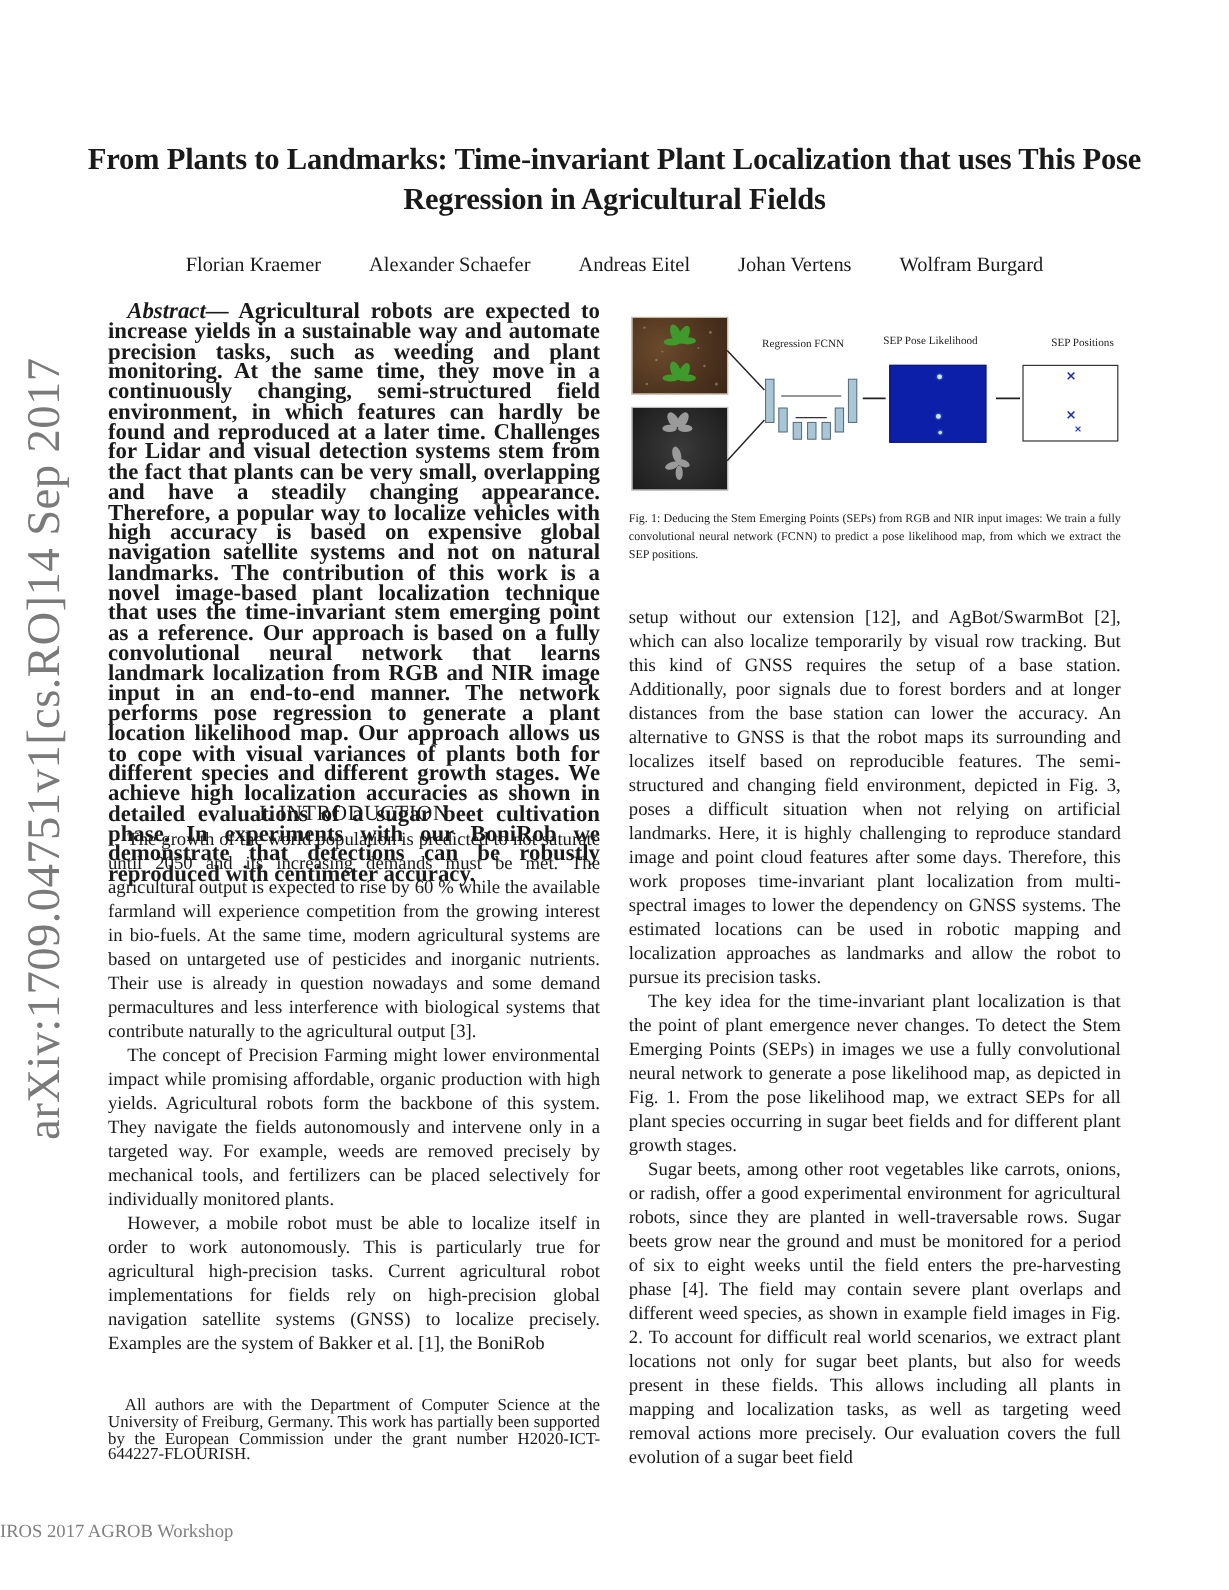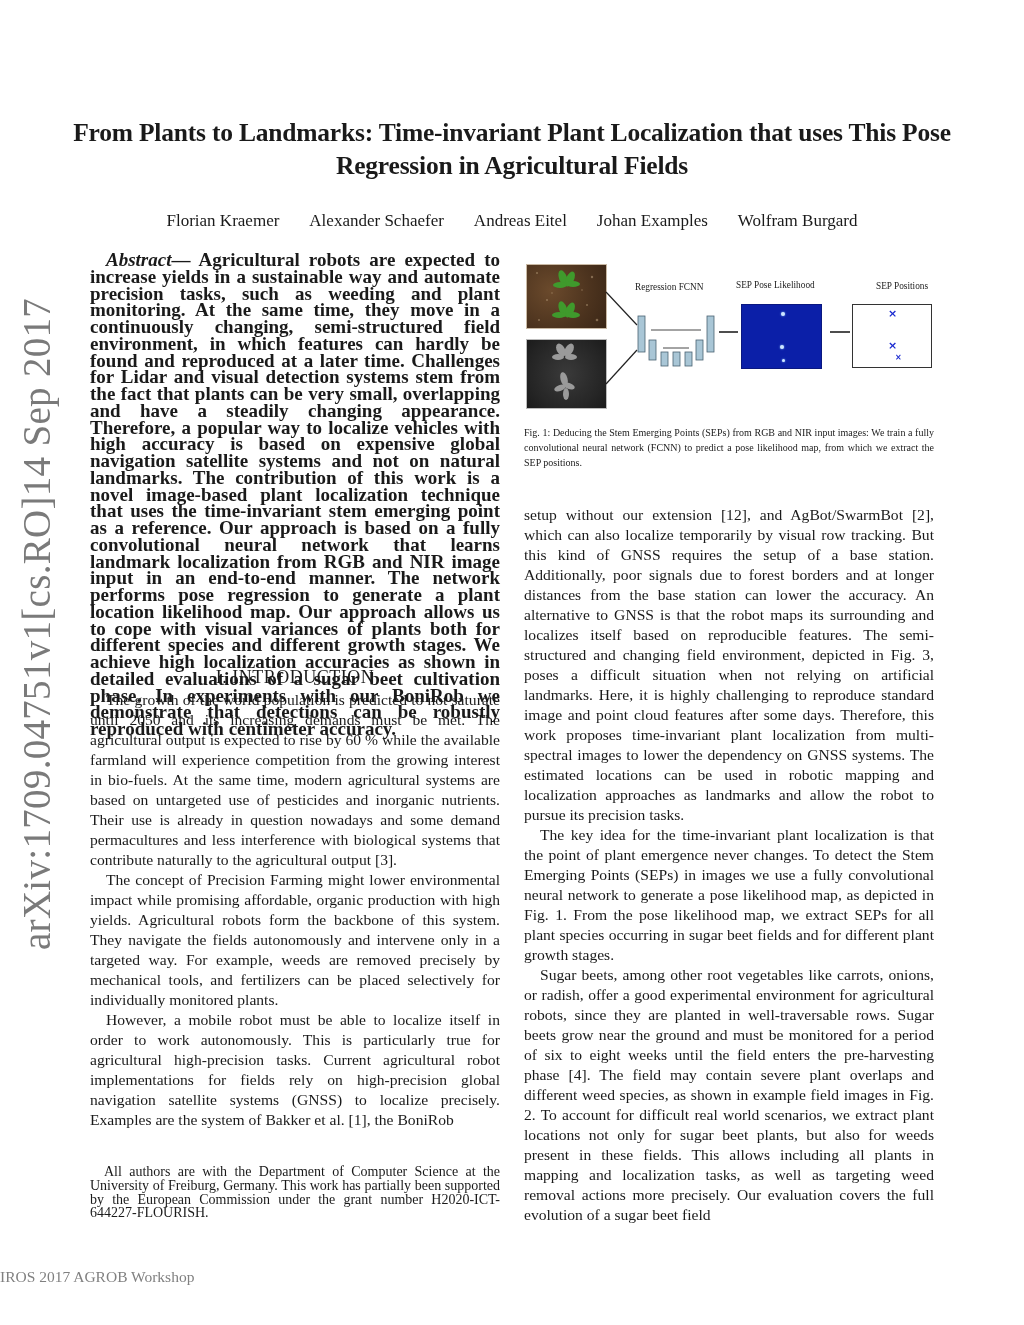--- a/index.html
+++ b/index.html
@@ -7,21 +7,21 @@
       width: 1024px; height: 1325px; position: relative; overflow: hidden;
       font-family: "Liberation Serif", "DejaVu Serif", serif; color: #1a1a1a;
     }
     .title {
       position: absolute; left: 60px; top: 116px; width: 904px;
       text-align: center; font-weight: bold; font-size: 25.5px; line-height: 33px;
       letter-spacing: -0.2px; margin: 0;
     }
     .authors {
       position: absolute; left: 80px; top: 211px; width: 864px;
-      display: flex; justify-content: center; gap: 30px;
+      display: flex; justify-content: center; gap: 40px;
       font-size: 17px;
     }
     .arxiv {
       position: absolute; left: 14px; top: 950px;
       transform-origin: 0 0; transform: rotate(-90deg);
       font-size: 39px; color: #7a7a7a; white-space: nowrap; letter-spacing: 0.3px;
       width: 610px; display: flex; justify-content: space-between;
     }
     .col { position: absolute; text-align: justify; }
     .left { left: 90px; width: 410px; }
@@ -87,21 +87,21 @@
   <span>[cs.RO]</span>
   <span>14 Sep 2017</span>
 </div>
 
 <h1 class="title">From Plants to Landmarks: Time-invariant Plant Localization that uses This Pose Regression in Agricultural Fields</h1>
 
 <div class="authors">
   <span>Florian Kraemer</span>
   <span>Alexander Schaefer</span>
   <span>Andreas Eitel</span>
-  <span>Johan Examples</span>
+  <span>Johan Vertens</span>
   <span>Wolfram Burgard</span>
 </div>
 
 <div class="col left abstract">
   <p><span class="label">Abstract</span><span>—</span><span> Agricultural robots are expected to increase yields in a sustainable way and automate precision tasks, such as weeding and plant monitoring. At the same time, they move in a continuously changing, semi-structured field environment, in which features can hardly be found and reproduced at a later time. Challenges for Lidar and visual detection systems stem from the fact that plants can be very small, overlapping and have a steadily changing appearance. Therefore, a popular way to localize vehicles with high accuracy is based on expensive global navigation satellite systems and not on natural landmarks. The contribution of this work is a novel image-based plant localization technique that uses the time-invariant stem emerging point as a reference. Our approach is based on a fully convolutional neural network that learns landmark localization from RGB and NIR image input in an end-to-end manner. The network performs pose regression to generate a plant location likelihood map. Our approach allows us to cope with visual variances of plants both for different species and different growth stages. We achieve high localization accuracies as shown in detailed evaluations of a sugar beet cultivation phase. In experiments with our BoniRob we demonstrate that detections can be robustly reproduced with centimeter accuracy.</span></p>
 </div>
 
 <div class="section-heading">I. INTRODUCTION</div>
 
 <div class="col left body-text intro">

